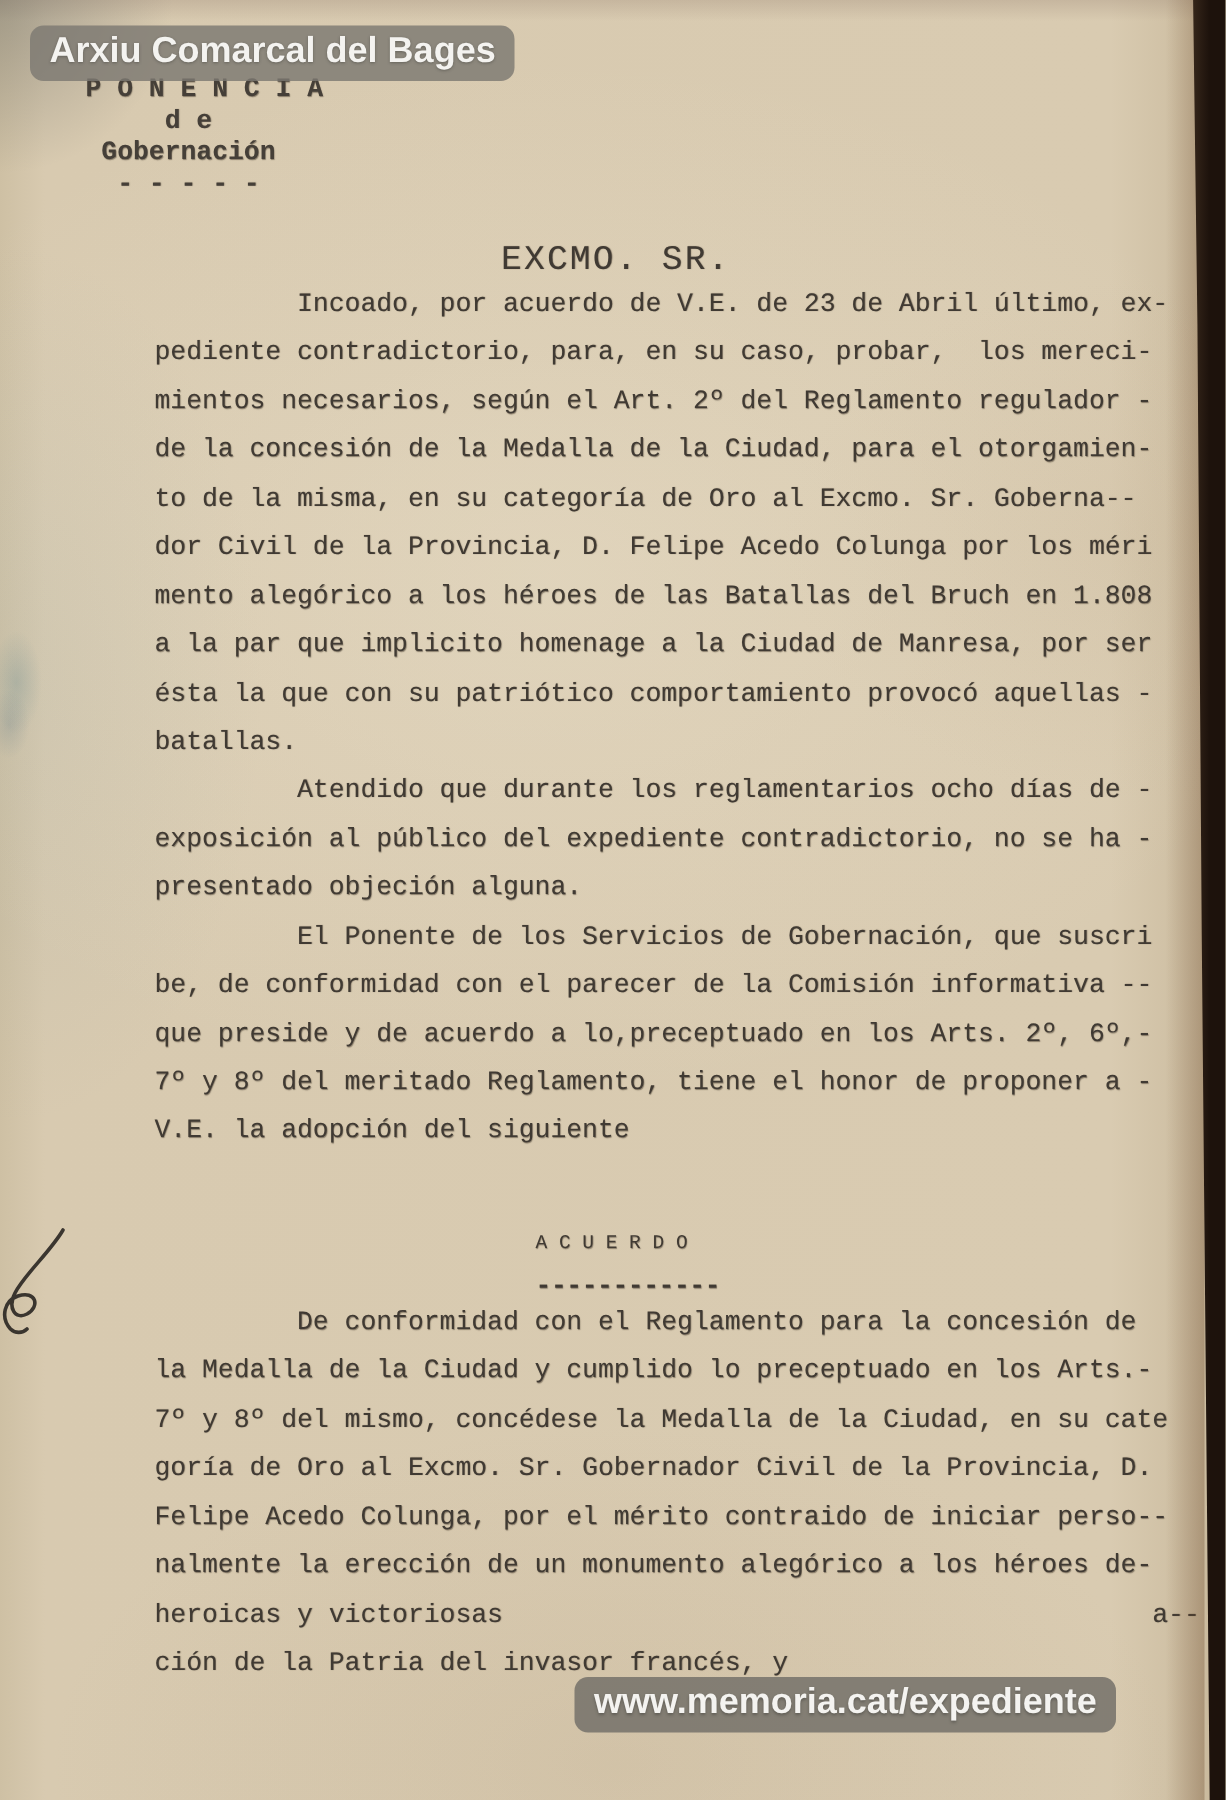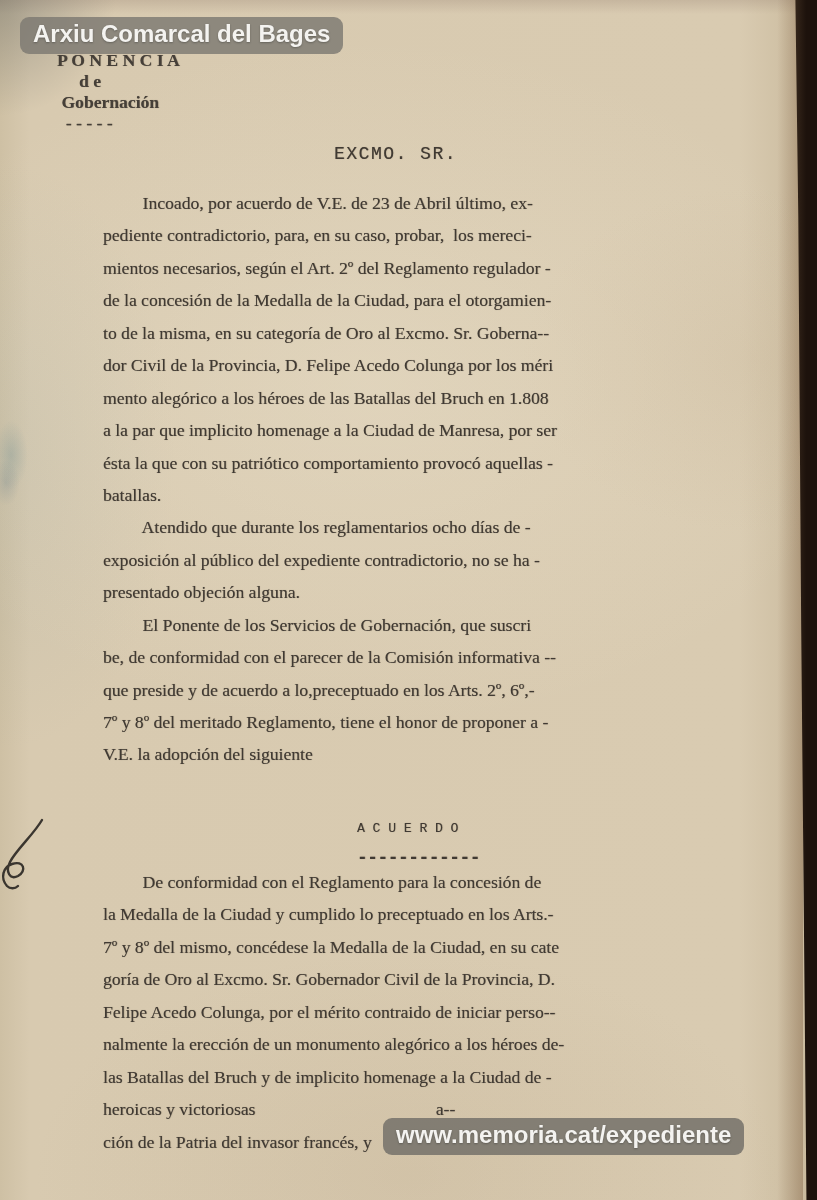--- a/index.html
+++ b/index.html
@@ -31,26 +31,26 @@
     background: linear-gradient(90deg, #3a2a1d, #1d120c 55%);
     clip-path: polygon(10% 0%, 100% 0%, 100% 100%, 56% 100%, 34% 52%, 22% 18%, 10% 0%);
   }
   .edge-shadow {
     position: absolute;
     top: 0; right: 14px;
     width: 26px; height: 1200px;
     background: linear-gradient(90deg, rgba(120,85,55,0) 0%, rgba(110,75,45,0.35) 100%);
   }
   .typewriter { color: #403a33; text-shadow: 0.4px 0.4px 0.7px rgba(70,58,45,0.55); }
-  .tline { white-space: pre; height: 32.45px; font-size: 17.6px; line-height: 32.45px; font-family: Liberation Serif, serif; }
+  .tline { white-space: pre; height: 32.45px; font-size: 17.6px; line-height: 32.45px; }
   .ponencia { position: absolute; left: 57px; top: 50px; }
   .ponencia .tline { height: 21px; line-height: 21px; font-size: 17.6px; font-weight: bold; color: #453f38; }
   .salutation {
-    position: absolute; left: 334px; top: 144px;
-    font-size: 18px; letter-spacing: 1.5px; white-space: pre;
+    position: absolute; left: 334px; top: 160px;
+    font-size: 23px; letter-spacing: 1.5px; white-space: pre;
   }
   .body-block { position: absolute; left: 103px; top: 187px; width: 700px; }
   .acuerdo-block { position: absolute; left: 357px; top: 818px; text-align: left; }
   .acuerdo-title { font-size: 13px; line-height: 22px; white-space: pre; font-weight: normal; }
   .acuerdo-underline { font-size: 17.6px; line-height: 20px; letter-spacing: -0.3px; white-space: pre; font-weight: bold; margin-top: 8px; }
   .resolution-block { position: absolute; left: 103px; top: 866px; width: 710px; }
   
   .wm {
     position: absolute;
     font-family: "Liberation Sans", "DejaVu Sans", sans-serif;
@@ -116,21 +116,20 @@
       <div class="acuerdo-underline typewriter">------------</div>
     </div>
 
     <div class="resolution-block typewriter">
         <div class="tline">         De conformidad con el Reglamento para la concesión de</div>
         <div class="tline">la Medalla de la Ciudad y cumplido lo preceptuado en los Arts.-</div>
         <div class="tline">7º y 8º del mismo, concédese la Medalla de la Ciudad, en su cate</div>
         <div class="tline">goría de Oro al Excmo. Sr. Gobernador Civil de la Provincia, D.</div>
         <div class="tline">Felipe Acedo Colunga, por el mérito contraido de iniciar perso--</div>
         <div class="tline">nalmente la erección de un monumento alegórico a los héroes de-</div>
-        <div class="tline">las Batallas del Bruch y de implicito homenage a la Ciudad de -</div>
         <div class="tline">heroicas y victoriosas                                         a--</div>
         <div class="tline">ción de la Patria del invasor francés, y</div>
       </div>
 
     <svg class="margin-mark" width="46" height="82" viewBox="0 0 46 82">
       <path d="M 42 4 C 34 18, 16 34, 10 46 C 5 56, 10 64, 18 60 C 27 55, 24 44, 12 48 C 3 51, 0 62, 7 70 C 10 73, 15 73, 18 70" fill="none" stroke="#24211e" stroke-width="2.4" stroke-linecap="round" opacity="0.88"></path>
     </svg>
 
     <div class="edge-shadow"></div>
     <div class="edge-band"></div>

